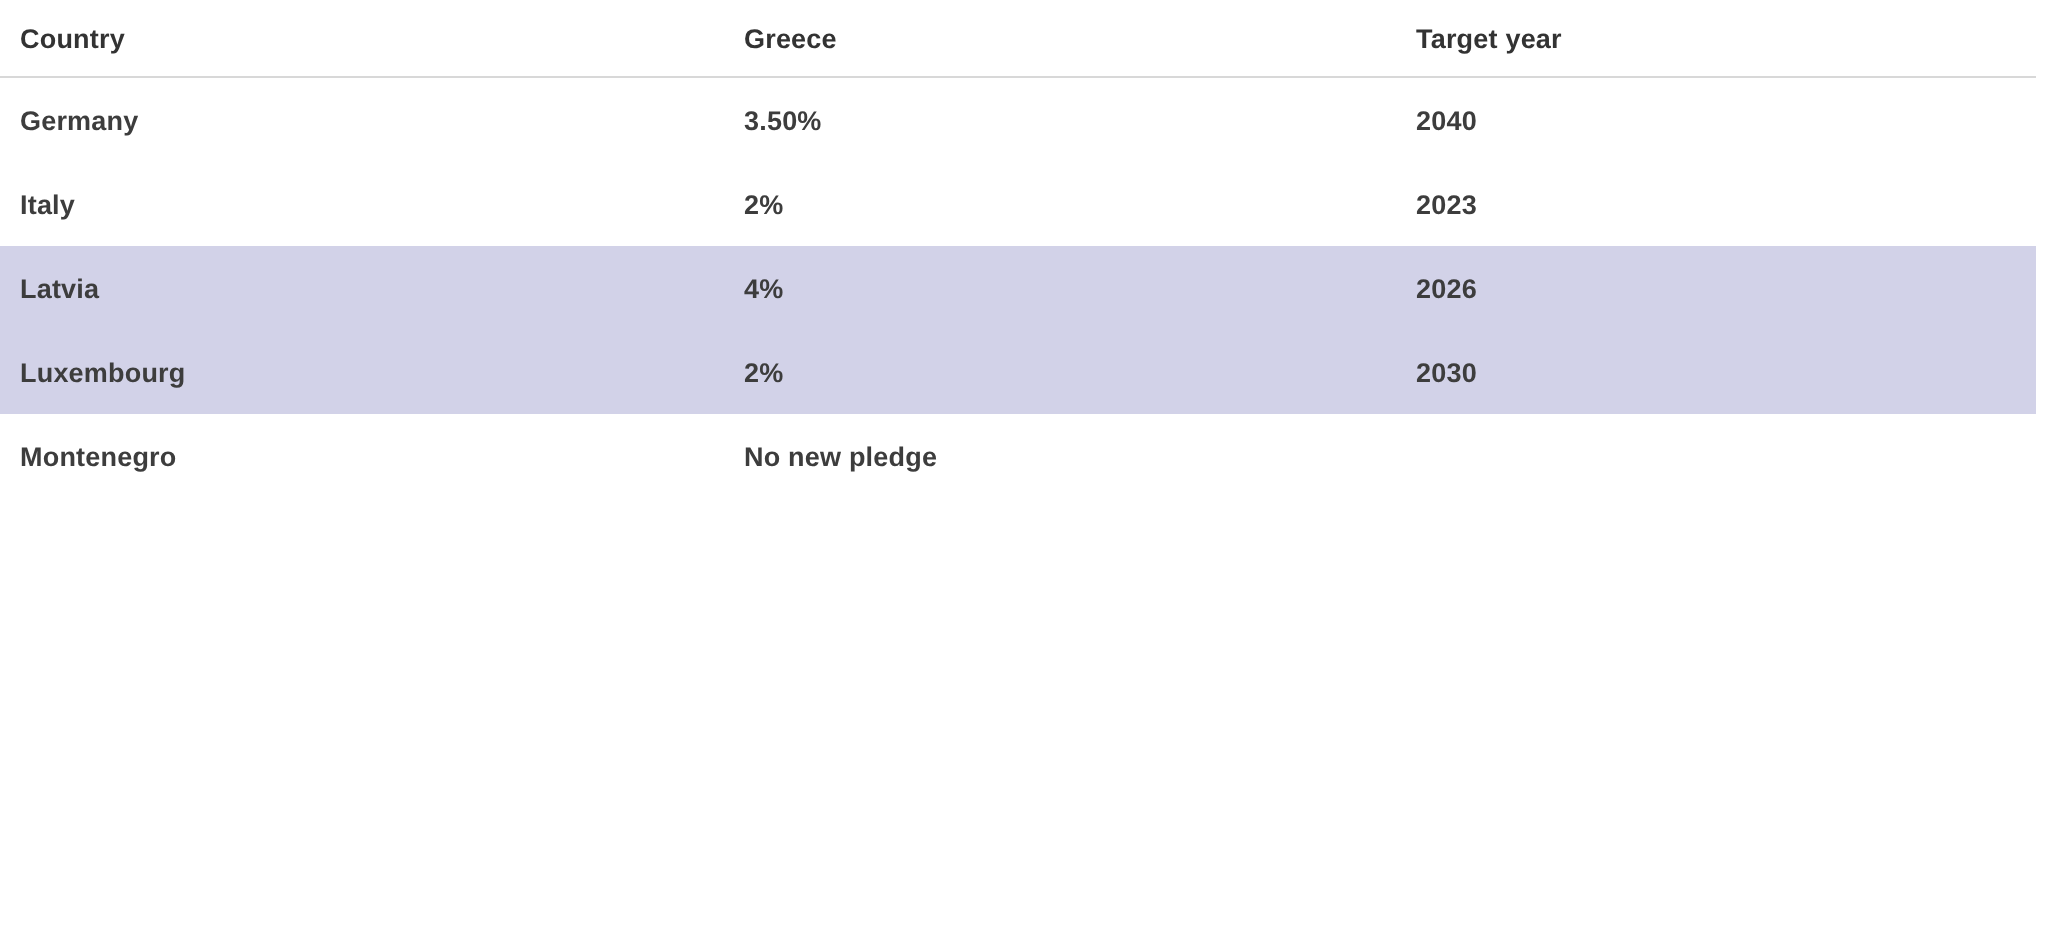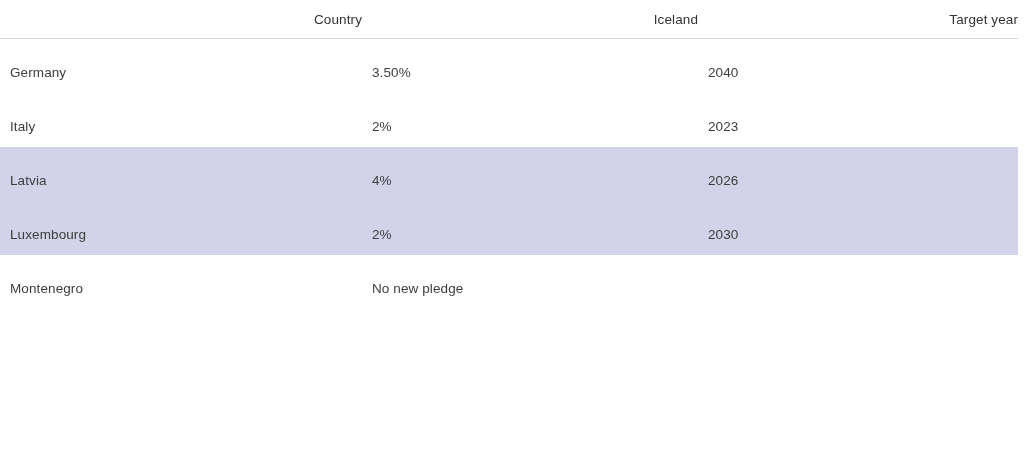--- a/index.html
+++ b/index.html
@@ -21,37 +21,37 @@
     border-collapse: collapse;
     table-layout: fixed;
     width: 1018px;
   }
   col.col-country { width: 362px; }
   col.col-pledged { width: 336px; }
   col.col-target  { width: 320px; }
   th {
     height: 38px;
     padding: 0 0 0 10px;
-    text-align: right;
+    text-align: left;
     vertical-align: middle;
     font-size: 13.5px;
-    font-weight: 400;
+    font-weight: 700;
     color: var(--header-text, #333333);
     border-bottom: 1px solid var(--divider, #d8d8d8);
     letter-spacing: 0.1px;
     white-space: nowrap;
     overflow: hidden;
   }
   td {
     height: 42px;
-    padding: 12px 0 0 10px;
+    padding: 0 0 0 10px;
     text-align: left;
     vertical-align: middle;
     font-size: 13.5px;
-    font-weight: 400;
+    font-weight: 700;
     color: var(--body-text, #3d3d3d);
     letter-spacing: 0.1px;
     white-space: nowrap;
     overflow: hidden;
   }
   tbody tr.shaded {
     background: var(--row-shade, #d2d2e8);
   }
 </style>
 </head>
@@ -60,21 +60,21 @@
 <div class="table-wrap">
   <table>
     <colgroup>
       <col class="col-country">
       <col class="col-pledged">
       <col class="col-target">
     </colgroup>
     <thead>
       <tr>
         <th>Country</th>
-        <th>Iceland</th>
+        <th>Greece</th>
         <th>Target year</th>
       </tr>
     </thead>
     <tbody id="table-body">
         <tr>
     <td>Germany</td>
     <td>3.50%</td>
     <td>2040</td>
   </tr>
         <tr>

